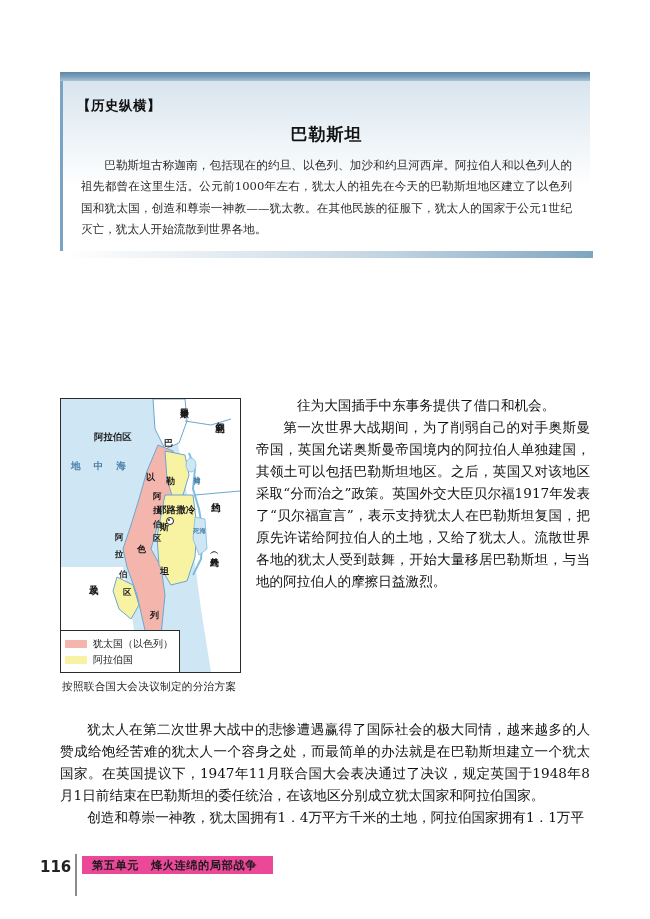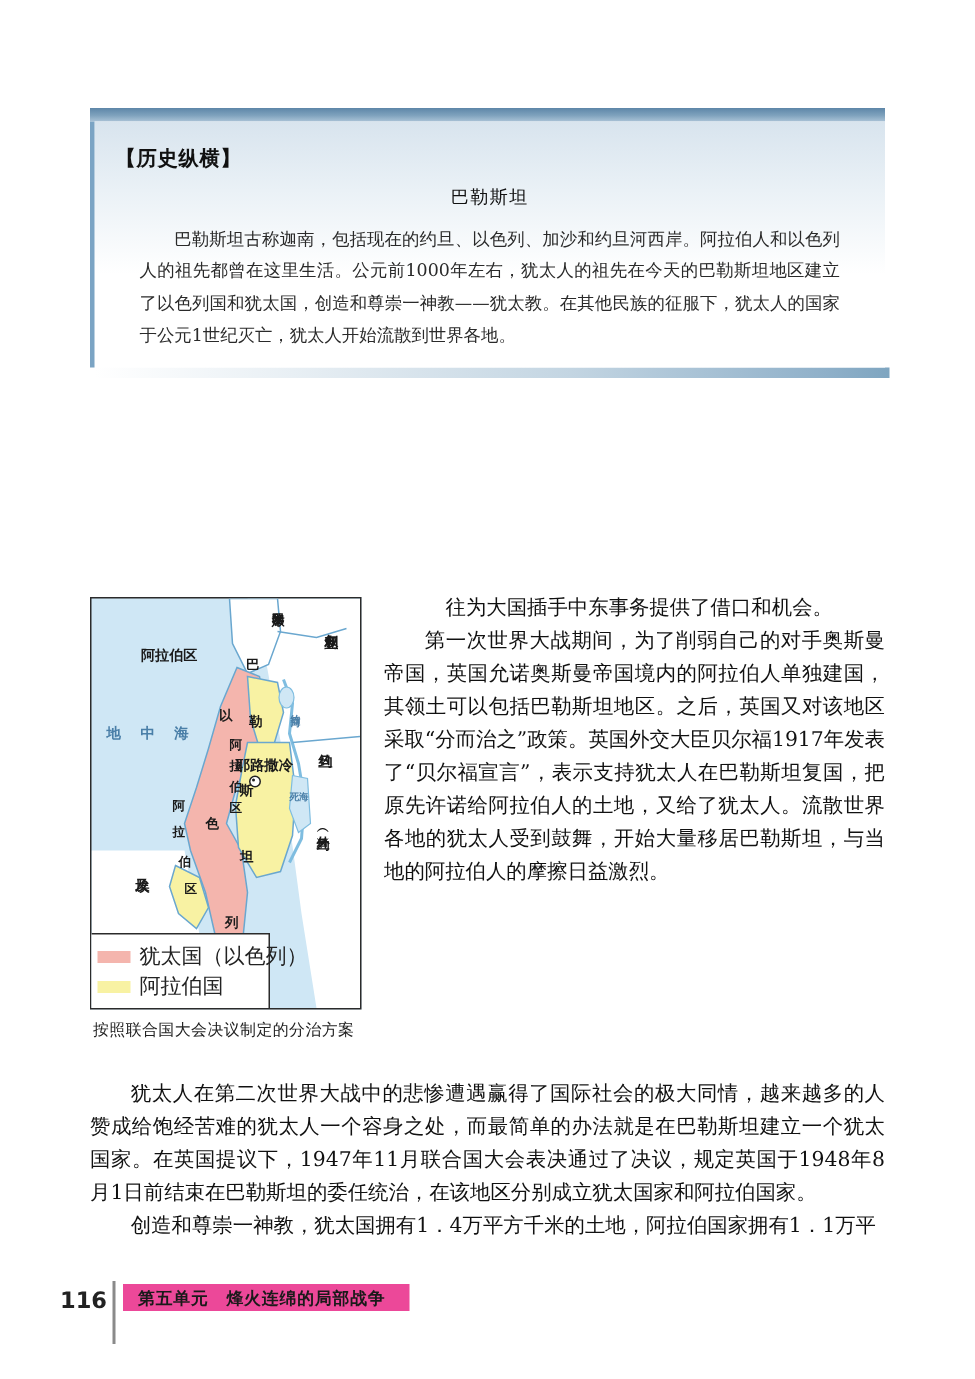--- a/index.html
+++ b/index.html
@@ -52,34 +52,34 @@
     font-family: "DejaVu Serif", "Liberation Serif", serif;
     font-weight: bold;
     font-size: 13.5px;
     letter-spacing: 0.5px;
     color: #111;
     margin: 2px 0 8px 0;
   }
   .feature-title {
     text-align: center;
     font-family: "DejaVu Serif", "Liberation Serif", serif;
-    font-weight: normal;
-    font-size: 12px;
+    font-weight: bold;
+    font-size: 17px;
     letter-spacing: 1px;
     margin: 2px 0 9px 0;
     color: #111;
   }
   .feature-para {
     font-family: "DejaVu Serif", "Liberation Serif", serif;
     font-size: 11.6px;
     line-height: 1.85;
     text-indent: 2em;
     text-align: justify;
     color: #2a2a2a;
-    margin: 0 16px;
+    margin: 0 4px;
   }
 
   
   .body-para {
     font-family: "DejaVu Serif", "Liberation Serif", serif;
     font-size: 13.6px;
     line-height: 1.62;
     text-indent: 2em;
     text-align: justify;
     color: #111;
@@ -176,21 +176,21 @@
     margin: 2px 0;
   }
   .legend-swatch {
     width: 22px;
     height: 8px;
     margin-right: 6px;
     flex: 0 0 auto;
   }
   .legend-text {
     font-family: "DejaVu Serif", "Liberation Serif", serif;
-    font-size: 14px;
+    font-size: 10px;
     color: #222;
     white-space: nowrap;
   }
 
   
   .source-box {
     margin-top: 12px;
     width: 334px;
   }
   .source-topbar {
@@ -318,21 +318,21 @@
 
           <path d="M90,262 L96,262 L93,272 Z" fill="#cfe7f5" stroke="#7fbde0" stroke-width="0.8"></path>
 
           <path d="M124,22 L150,26 L170,20" fill="none" stroke="#6aa7cf" stroke-width="1"></path>
           <path d="M134,96 L179,92" fill="none" stroke="#6aa7cf" stroke-width="1"></path>
         </svg>
 
         <span class="map-label vert" style="left:118px; top:2px; font-size:8.6px;">黎巴嫩</span>
         <span class="map-label vert" style="left:152px; top:16px; font-size:9.2px;">叙利亚</span>
         <span class="map-label" style="left:33px; top:32px; font-size:9.4px;">阿拉伯区</span>
-        <span class="map-label sea" style="left:10px; top:84px; font-size:9.6px; letter-spacing:13px;">地中海</span>
+        <span class="map-label sea" style="left:10px; top:61px; font-size:9.6px; letter-spacing:13px;">地中海</span>
 
         <span class="map-label" style="left:103px; top:38px; font-size:9px;">巴</span>
         <span class="map-label" style="left:105px; top:76px; font-size:9px;">勒</span>
         <span class="map-label" style="left:99px; top:122px; font-size:9px;">斯</span>
         <span class="map-label" style="left:99px; top:166px; font-size:9px;">坦</span>
 
         <span class="map-label" style="left:85px; top:72px; font-size:9px;">以</span>
         <span class="map-label" style="left:76px; top:144px; font-size:9px;">色</span>
         <span class="map-label" style="left:89px; top:210px; font-size:9px;">列</span>
 

